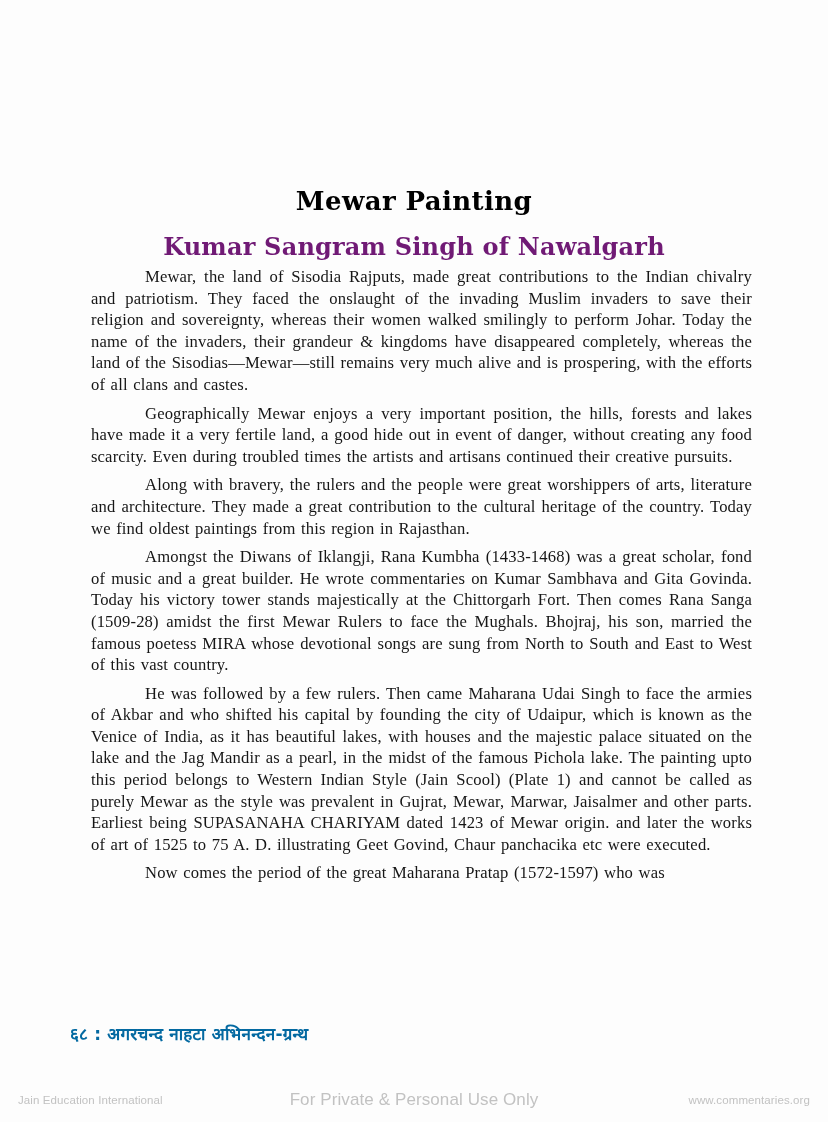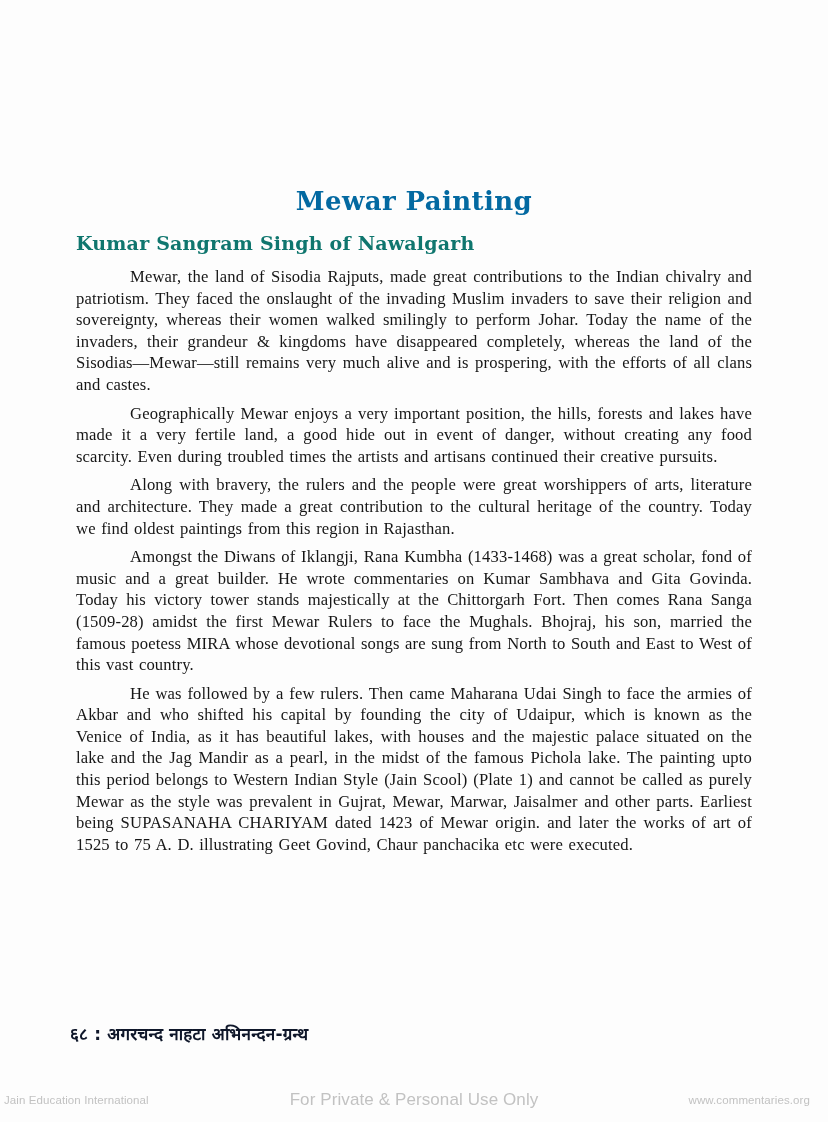--- a/index.html
+++ b/index.html
@@ -29,44 +29,44 @@
   .title {
     position: absolute;
     left: 76px;
     top: 186px;
     width: 676px;
     text-align: center;
     font-family: "DejaVu Serif", "Liberation Serif", serif;
     font-weight: bold;
     font-size: 26px;
     letter-spacing: 0.4px;
-    color: #0369a1;
+    color: #000000;
   }
   .subtitle {
     position: absolute;
     left: 76px;
     top: 232px;
     width: 676px;
-    text-align: left;
+    text-align: center;
     font-family: "DejaVu Serif", "Liberation Serif", serif;
     font-weight: bold;
-    font-size: 19px;
+    font-size: 24px;
     letter-spacing: 0.2px;
-    color: #0f766e;
+    color: #701a75;
   }
 
   
   .body-block {
     position: absolute;
     left: 76px;
     top: 266px;
     width: 676px;
   }
   .para {
-    margin: 0 0 7px 0;
+    margin: 0 0 7px 15px;
     font-size: 16.6px;
     line-height: 21.6px;
     text-align: justify;
     text-indent: 54px;
     color: #161616;
     letter-spacing: 0.15px;
     word-spacing: 1.2px;
     text-justify: inter-word;
   }
   .para:last-child {
@@ -78,38 +78,38 @@
   }
 
   
   .running-footer {
     position: absolute;
     left: 70px;
     top: 1022px;
     font-family: "DejaVu Sans", sans-serif;
     font-size: 17px;
     font-weight: bold;
-    color: #0f172a;
+    color: #0369a1;
     letter-spacing: 0.2px;
     white-space: nowrap;
   }
 
   
   .watermark {
     position: absolute;
     left: 0;
     top: 1090px;
     width: 828px;
     height: 20px;
     display: flex;
     align-items: center;
   }
   .wm-left {
     position: absolute;
-    left: 4px;
+    left: 18px;
     font-family: "Liberation Sans", "DejaVu Sans", sans-serif;
     font-size: 11.5px;
     color: #c2c2c2;
     letter-spacing: 0.1px;
   }
   .wm-center {
     position: absolute;
     left: 0;
     width: 828px;
     text-align: center;
@@ -135,20 +135,21 @@
   <div class="title">Mewar Painting</div>
 
   <div class="subtitle">Kumar Sangram Singh of Nawalgarh</div>
 
   <div class="body-block">
     <p class="para">Mewar, the land of Sisodia Rajputs, made great contributions to the Indian chivalry and patriotism. They faced the onslaught of the invading Muslim invaders to save their religion and sovereignty, whereas their women walked smilingly to perform Johar. Today the name of the invaders, their grandeur &amp; kingdoms have disappeared completely, whereas the land of the Sisodias—Mewar—still remains very much alive and is prospering, with the efforts of all clans and castes.</p>
     <p class="para">Geographically Mewar enjoys a very important position, the hills, forests and lakes have made it a very fertile land, a good hide out in event of danger, without creating any food scarcity. Even during troubled times the artists and artisans continued their creative pursuits.</p>
     <p class="para">Along with bravery, the rulers and the people were great worshippers of arts, literature and architecture. They made a great contribution to the cultural heritage of the country. Today we find oldest paintings from this region in Rajasthan.</p>
     <p class="para">Amongst the Diwans of Iklangji, Rana Kumbha (1433-1468) was a great scholar, fond of music and a great builder. He wrote commentaries on Kumar Sambhava and Gita Govinda. Today his victory tower stands majestically at the Chittorgarh Fort. Then comes Rana Sanga (1509-28) amidst the first Mewar Rulers to face the Mughals. Bhojraj, his son, married the famous poetess MIRA whose devotional songs are sung from North to South and East to West of this vast country.</p>
     <p class="para">He was followed by a few rulers. Then came Maharana Udai Singh to face the armies of Akbar and who shifted his capital by founding the city of Udaipur, which is known as the Venice of India, as it has beautiful lakes, with houses and the majestic palace situated on the lake and the Jag Mandir as a pearl, in the midst of the famous Pichola lake. The painting upto this period belongs to Western Indian Style (Jain Scool) (Plate 1) and cannot be called as purely Mewar as the style was prevalent in Gujrat, Mewar, Marwar, Jaisalmer and other parts. Earliest being SUPASANAHA CHARIYAM dated 1423 of Mewar origin. and later the works of art of 1525 to 75 A. D. illustrating Geet Govind, Chaur panchacika etc were executed.</p>
+    <p class="para final">Now comes the period of the great Maharana Pratap (1572-1597) who was</p>
   </div>
 
   <div class="running-footer">६८ : अगरचन्द नाहटा अभिनन्दन-ग्रन्थ</div>
 
   <div class="watermark">
     <span class="wm-left">Jain Education International</span>
     <span class="wm-center">For Private &amp; Personal Use Only</span>
     <span class="wm-right">www.commentaries.org</span>
   </div>
 

